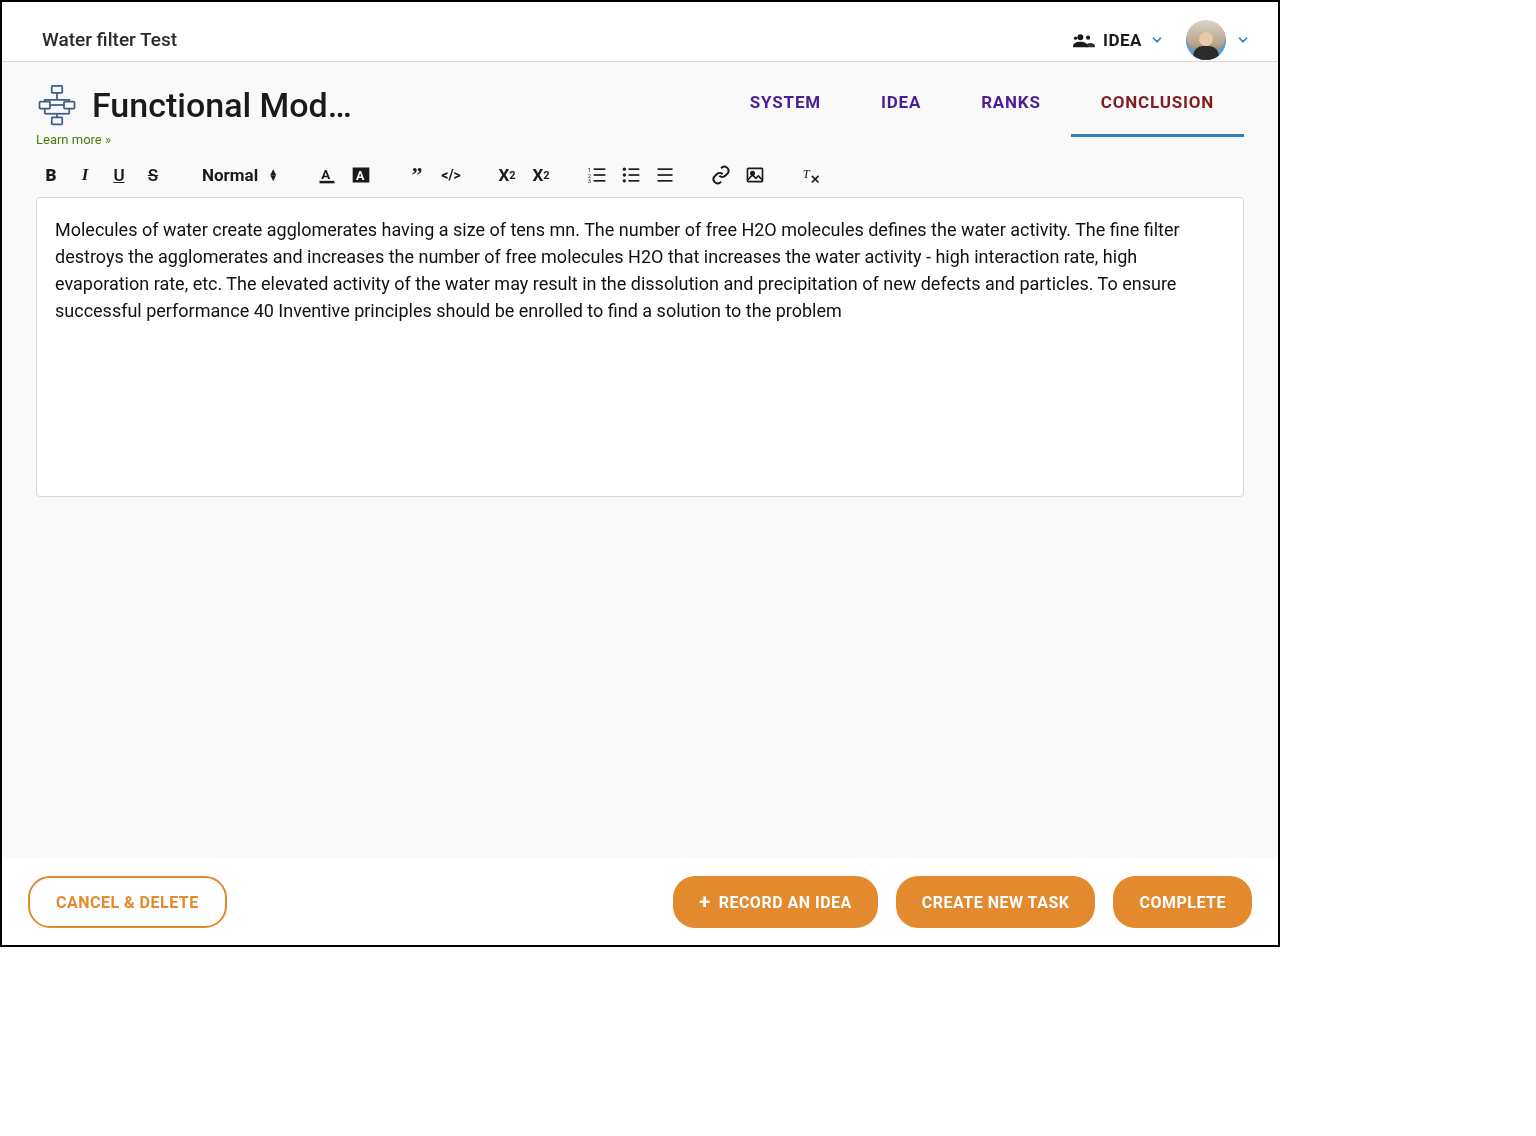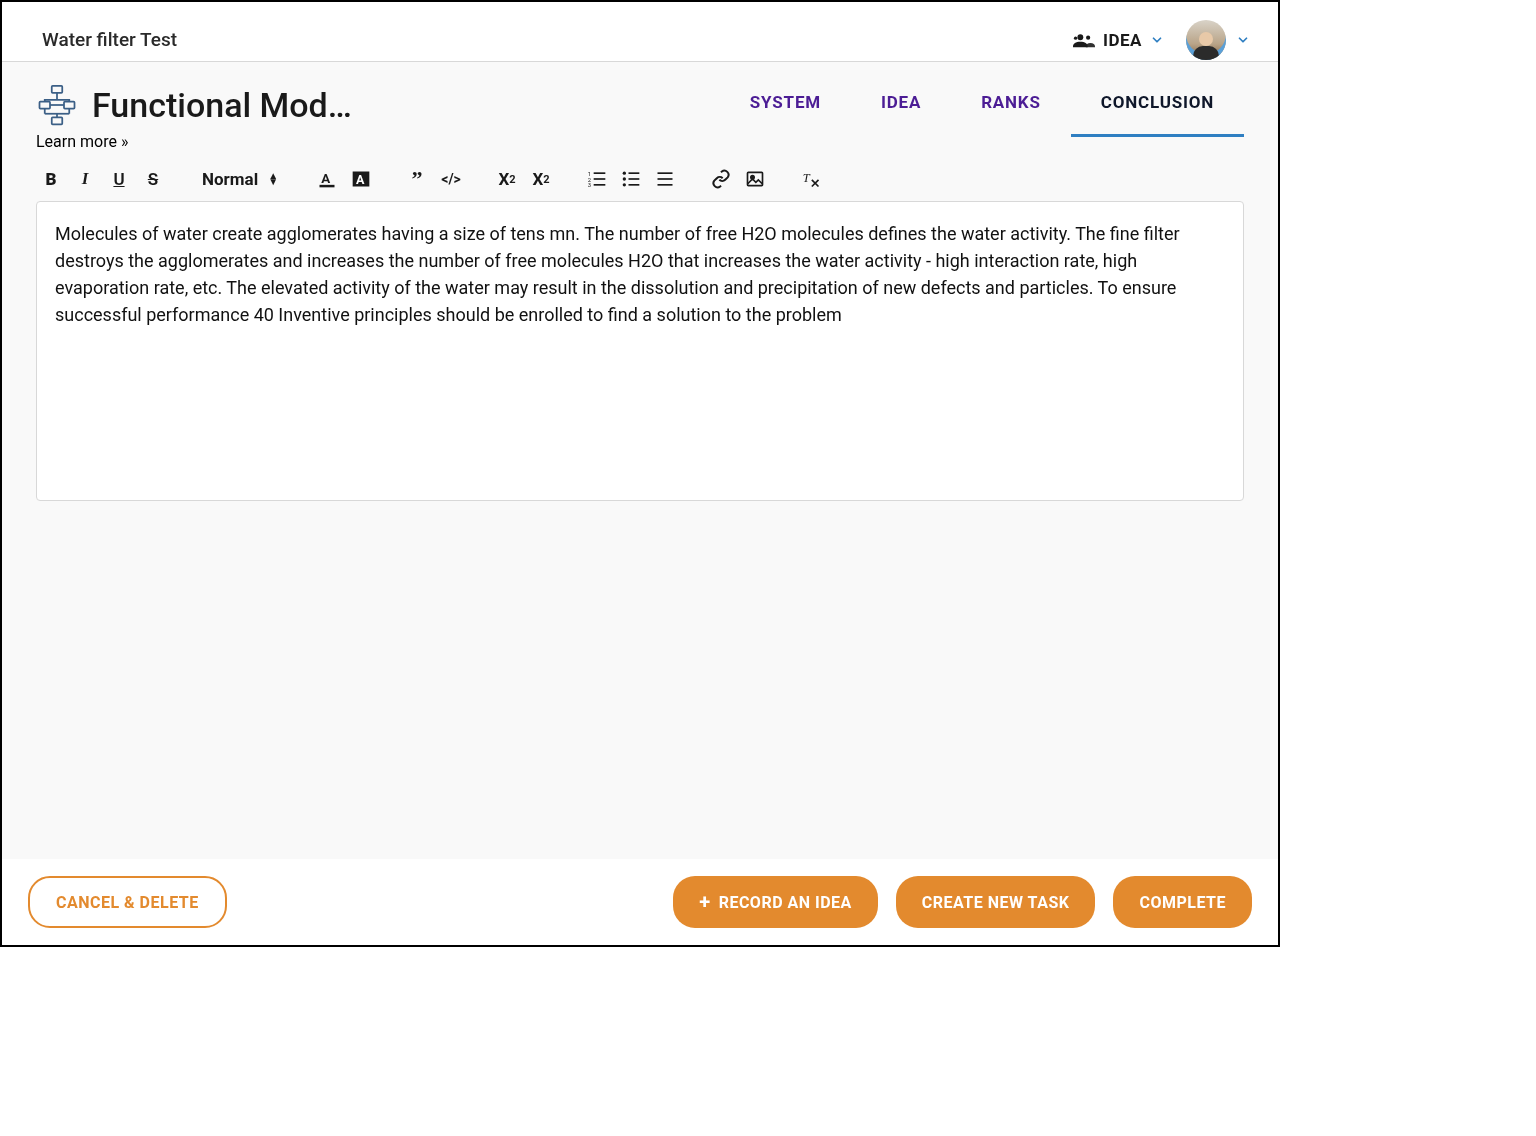--- a/index.html
+++ b/index.html
@@ -15,24 +15,24 @@
   .user-picker { display: flex; align-items: center; gap: 10px; cursor: pointer; }
   .avatar { width: 40px; height: 40px; border-radius: 50%; background: linear-gradient(180deg,#d9d3c8 0%, #b9a488 60%, #7a5a3a 100%); box-shadow: inset 0 -6px 0 0 #5aa0d8; position: relative; overflow: hidden; }
   .avatar::after { content:""; position:absolute; left:50%; top:30%; width:14px; height:14px; background:#e8c9a8; border-radius:50%; transform:translateX(-50%);}
   .avatar::before { content:""; position:absolute; left:50%; bottom:-4px; width:26px; height:18px; background:#2b2b2b; border-radius:10px 10px 0 0; transform:translateX(-50%);}
 
   .subhead { display:flex; align-items:flex-start; padding: 22px 34px 0 34px; background:#f9f9f9; }
   .subhead-left { display:flex; flex-direction:column; gap:6px; width: 360px; }
   .subhead-title-row { display:flex; align-items:center; gap:14px; }
   .fm-icon { width:42px; height:42px; }
   .page-title { font-size:34px; font-weight:500; color:#1a1a1a; white-space:nowrap; overflow:hidden; text-overflow:ellipsis; max-width:290px; }
-  .learn-more { color:#000000; font-size:16px; text-decoration:none; cursor:pointer; }
+  .learn-more { color:#4d7c0f; font-size:13px; text-decoration:none; cursor:pointer; }
   .tabs { display:flex; gap:0; margin-left:auto; align-items:flex-start; }
   .tab { padding: 8px 30px 22px 30px; font-size:17px; font-weight:700; letter-spacing:0.8px; color:#4c1d95; cursor:pointer; border-bottom:3px solid transparent; }
-  .tab.active { color:#0f172a; border-bottom-color:#2f7fc2; }
+  .tab.active { color:#7f1d1d; border-bottom-color:#2f7fc2; }
 
   .body { flex:1; background:#f9f9f9; padding: 10px 34px 0 34px; display:flex; flex-direction:column; }
   .toolbar { display:flex; align-items:center; gap:4px; padding: 4px 0 8px 0; }
   .tbtn { width:30px; height:28px; display:flex; align-items:center; justify-content:center; color:#1a1a1a; cursor:pointer; font-size:17px; }
   .tsep { width:18px; }
   .heading-select { display:flex; align-items:center; gap:10px; padding:0 8px; cursor:pointer; font-size:17px;font-weight:bold; }
   .sort-icn { display:flex; flex-direction:column; line-height:6px; font-size:10px; color:#1a1a1a; }
 
   .editor { background:#fff; border:1px solid #d8d8d8; border-radius:4px; min-height:300px; padding:18px 18px; font-size:18px; line-height:1.5; color:#111; }
 

